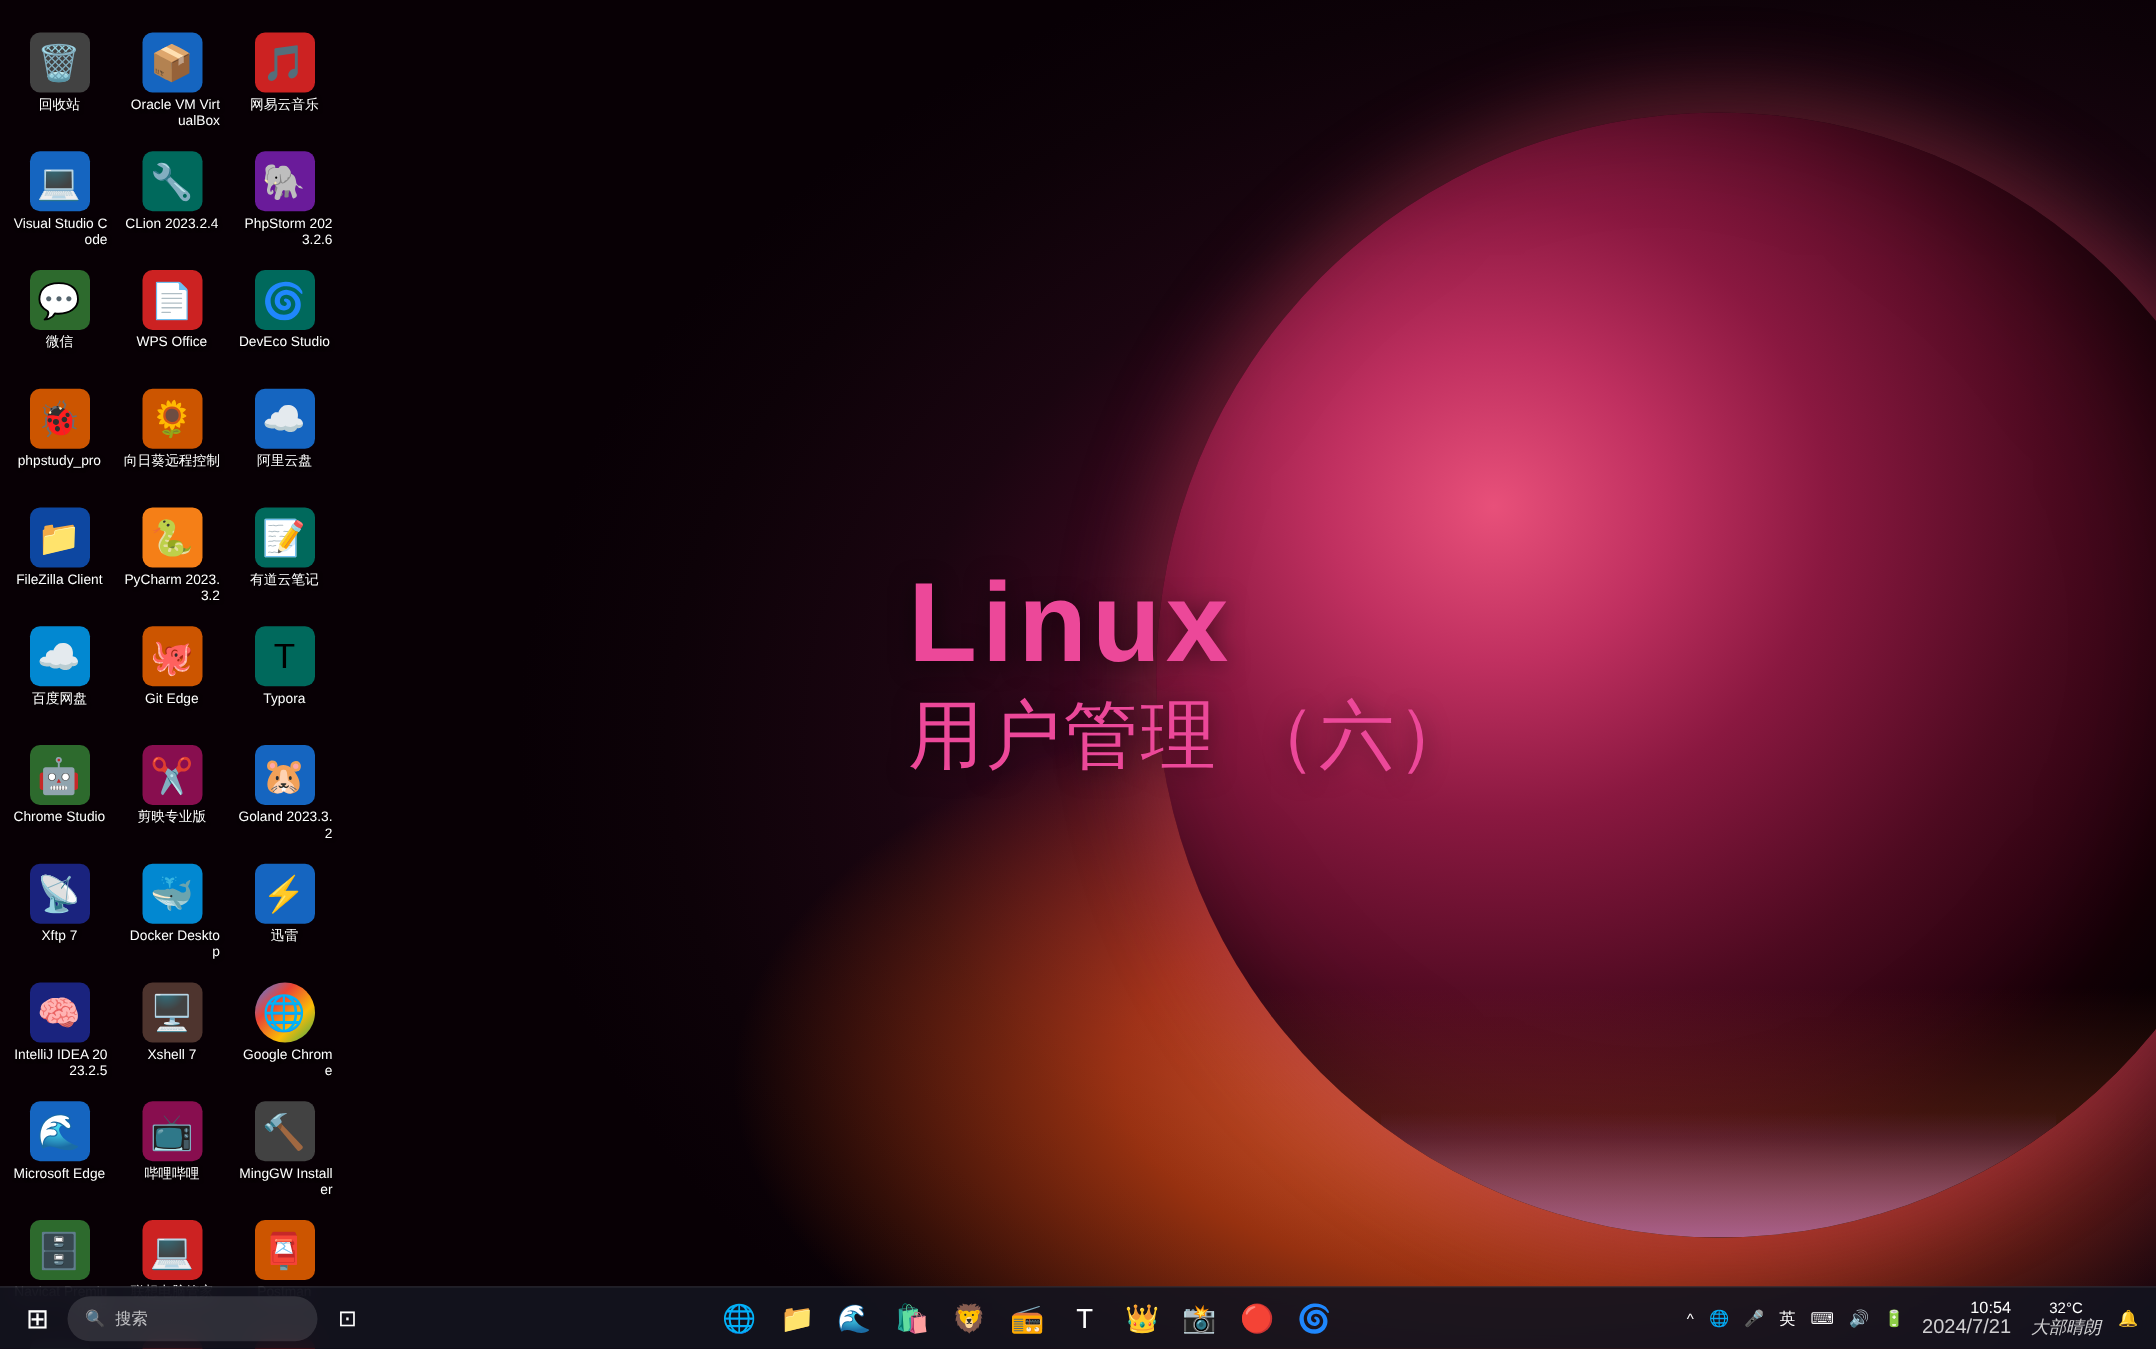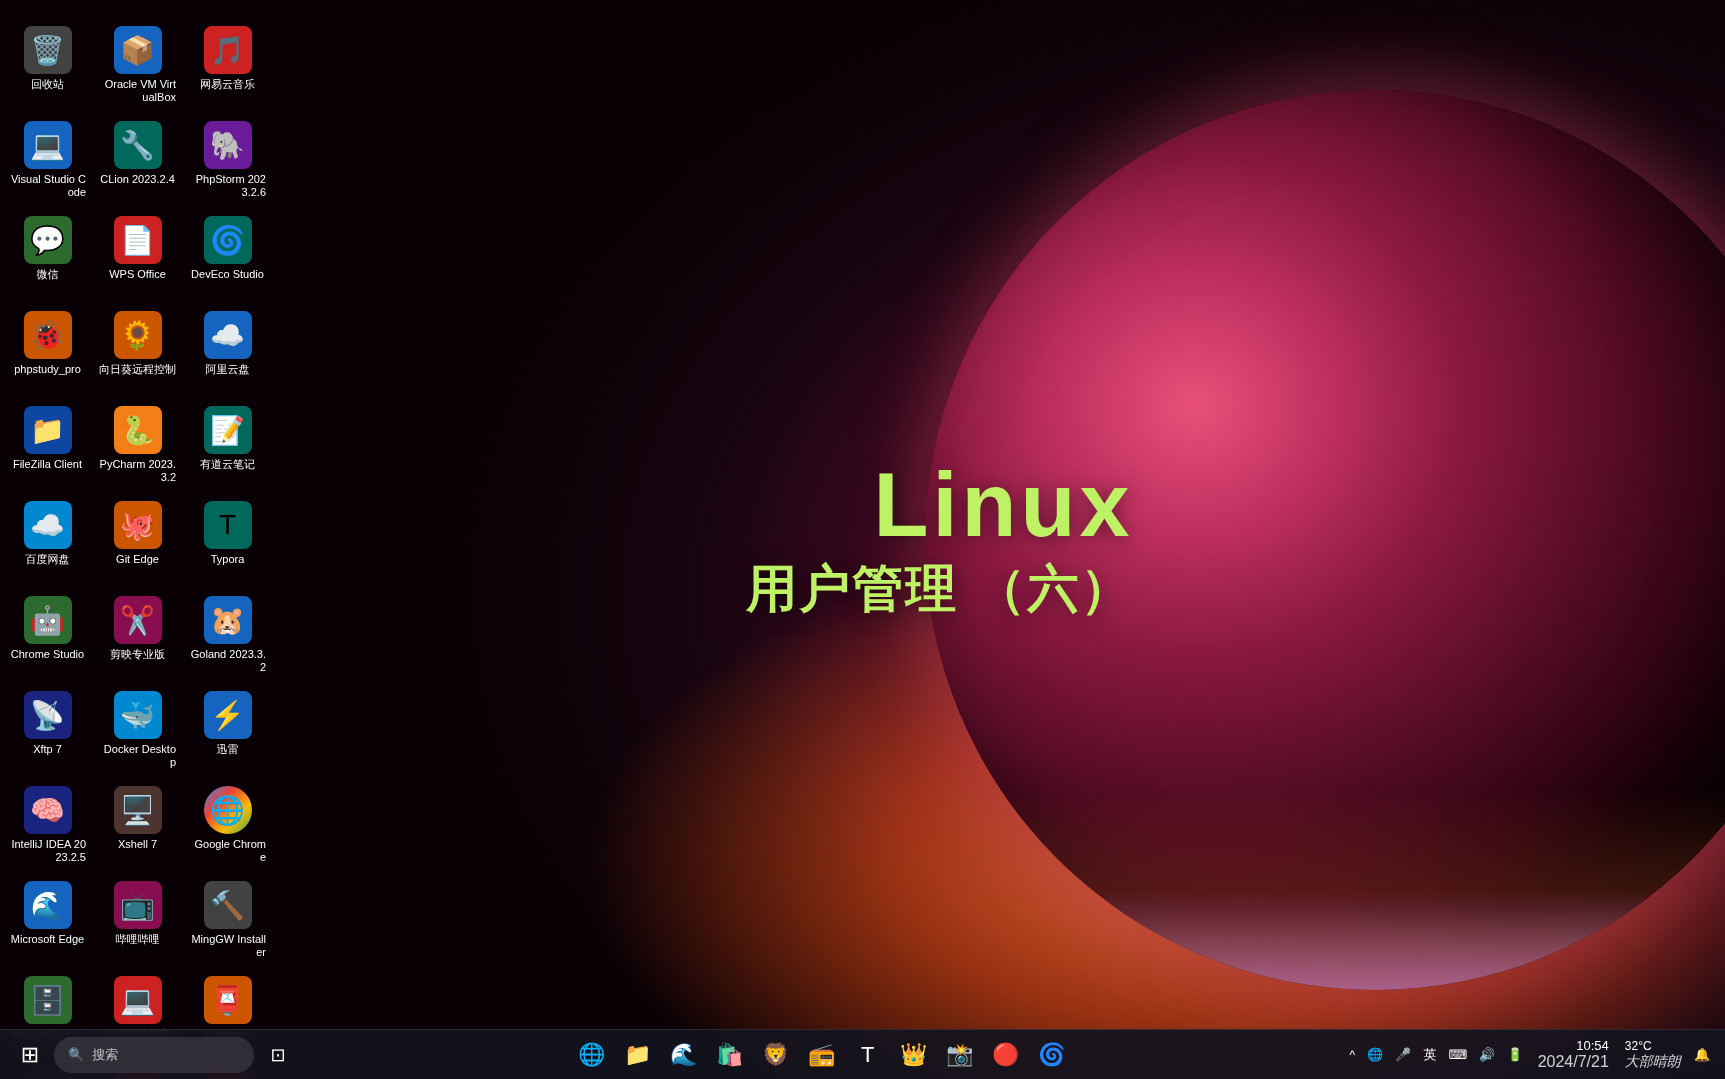--- a/index.html
+++ b/index.html
@@ -80,35 +80,35 @@
         transparent 100%
       );
     }
 
     
     .center-text {
       position: absolute;
       top: 50%;
       left: 50%;
       transform: translate(-30%, -50%);
-      text-align: right;
-      color: #bef264;
+      text-align: left;
+      color: #ec4899;
       text-shadow: 0 2px 20px rgba(0,0,0,0.5);
     }
 
     .center-text .linux-title {
       font-size: 90px;
       font-weight: bold;
       letter-spacing: 4px;
       line-height: 1.1;
     }
 
     .center-text .subtitle {
-      font-size: 51px;
-      font-weight: bold;
+      font-size: 60px;
+      font-weight: normal;
       letter-spacing: 2px;
       margin-top: 0;
     }
 
     
     .icons-area {
       position: absolute;
       top: 10px;
       left: 0;
       width: 270px;
@@ -257,20 +257,21 @@
     }
 
     .date-text {
       font-size: 16px;
       color: rgba(255,255,255,0.8);
     }
 
     .weather-area {
       display: flex;
       flex-direction: column;
+      align-items: center;
       padding: 2px 6px;
       cursor: pointer;
       border-radius: 4px;
     }
 
     .weather-temp {
       font-size: 12px;
       color: white;
     }
 

